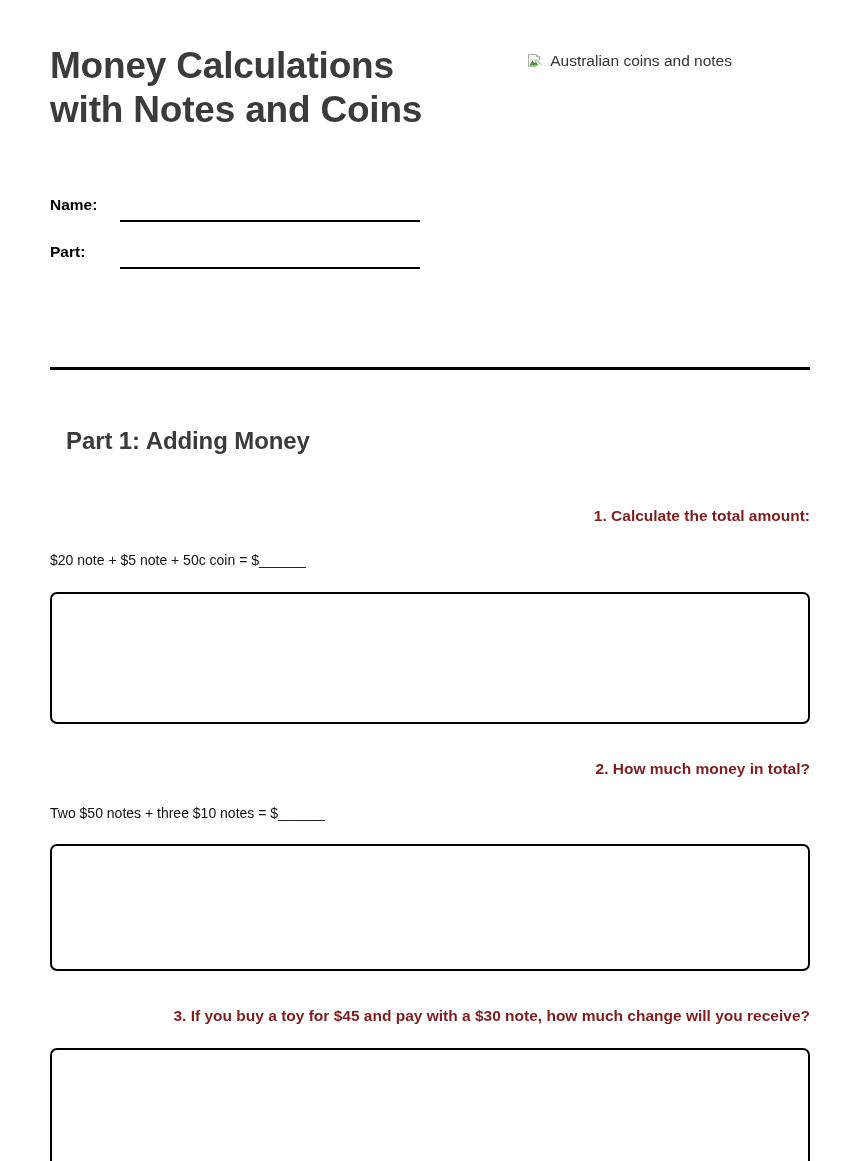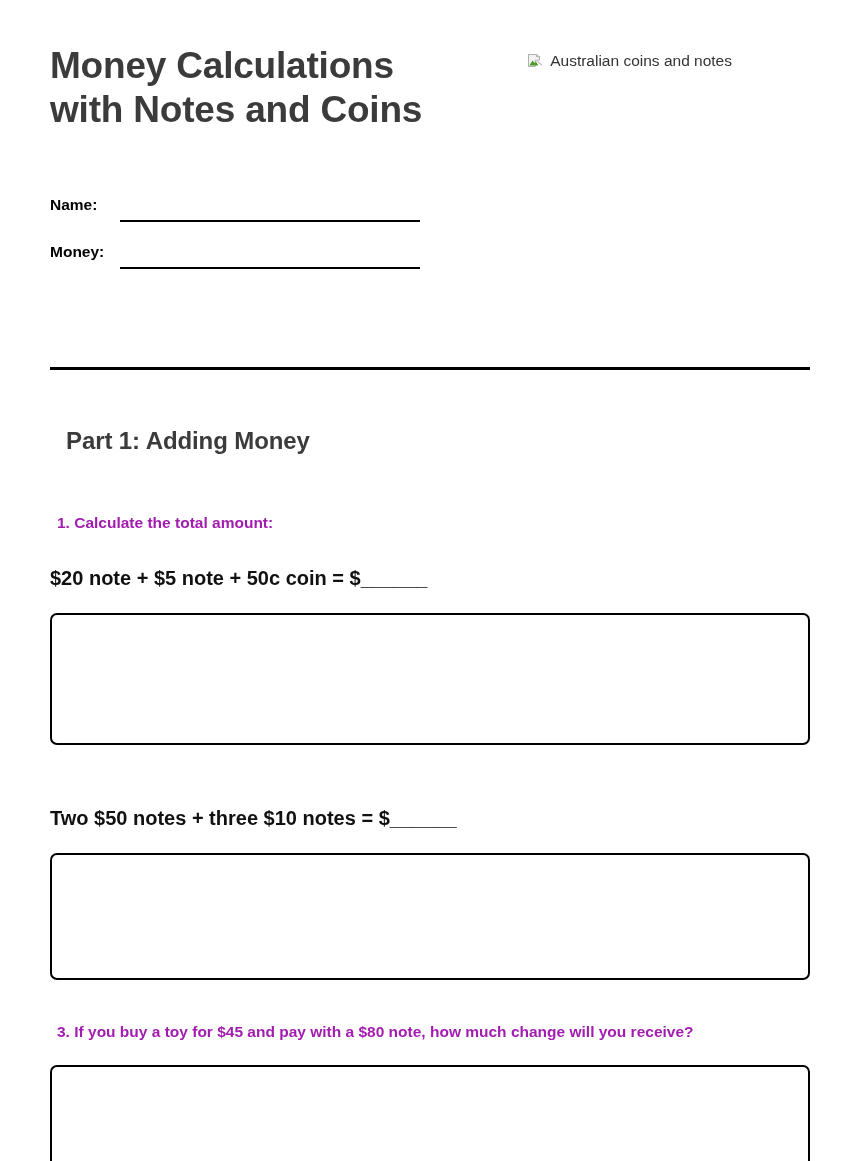--- a/index.html
+++ b/index.html
@@ -106,27 +106,28 @@
     letter-spacing: -0.1px;
   }
 
   
   .question {
     padding-top: 35px;
   }
   .question-prompt {
     font-size: 15.5px;
     font-weight: bold;
-    color: #a21caf;
-    margin: 7px;
+    color: #7f1d1d;
+    margin: 0;
     line-height: 1.3;
+    text-align: right;
   }
   .question-expression {
-    font-size: 20px;
-    font-weight: bold;
+    font-size: 14px;
+    font-weight: normal;
     color: #111111;
     margin: 0;
     padding-top: 25px;
     line-height: 1.3;
   }
   .answer-box {
     margin-top: 22px;
     border: 2px solid #000000;
     border-radius: 7px;
     background: #ffffff;
@@ -160,39 +161,40 @@
       <span class="hero-alt">Australian coins and notes</span>
     </div>
   </div>
 
   <div class="field-rows">
     <div class="field-row">
       <span class="field-label">Name:</span>
       <span class="field-line"></span>
     </div>
     <div class="field-row">
-      <span class="field-label">Money:</span>
+      <span class="field-label">Part:</span>
       <span class="field-line"></span>
     </div>
   </div>
 
   <div class="section-divider"></div>
 
   <h2 class="part-heading">Part 1: Adding Money</h2>
 
   <div class="question">
     <p class="question-prompt">1. Calculate the total amount:</p>
     <p class="question-expression">$20 note + $5 note + 50c coin = $______</p>
     <div class="answer-box tall"></div>
   </div>
 
   <div class="question">
+    <p class="question-prompt">2. How much money in total?</p>
     <p class="question-expression">Two $50 notes + three $10 notes = $______</p>
     <div class="answer-box short"></div>
   </div>
 
 
   <div class="question">
-    <p class="question-prompt">3. If you buy a toy for $45 and pay with a $80 note, how much change will you receive?</p>
+    <p class="question-prompt">3. If you buy a toy for $45 and pay with a $30 note, how much change will you receive?</p>
     <div class="answer-box last"></div>
   </div>
 
 </div>
 
 </body></html>

